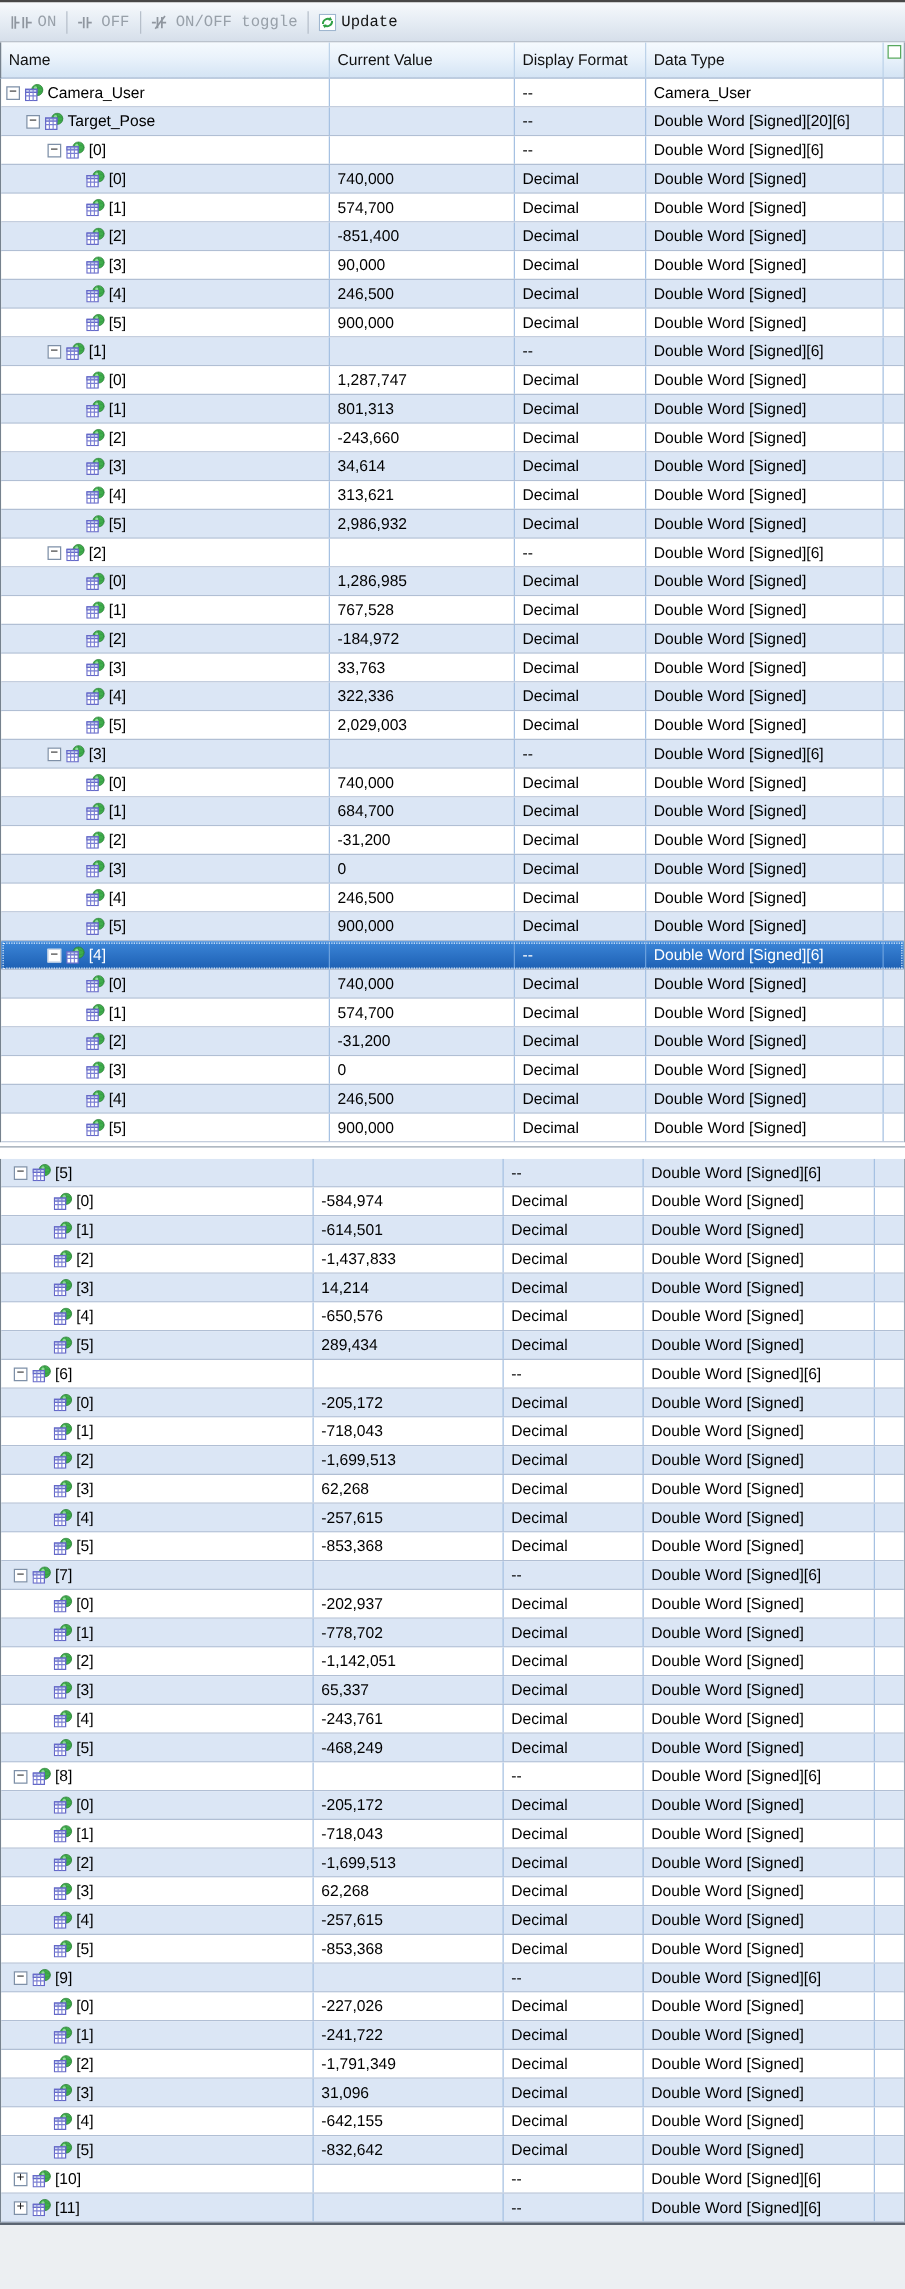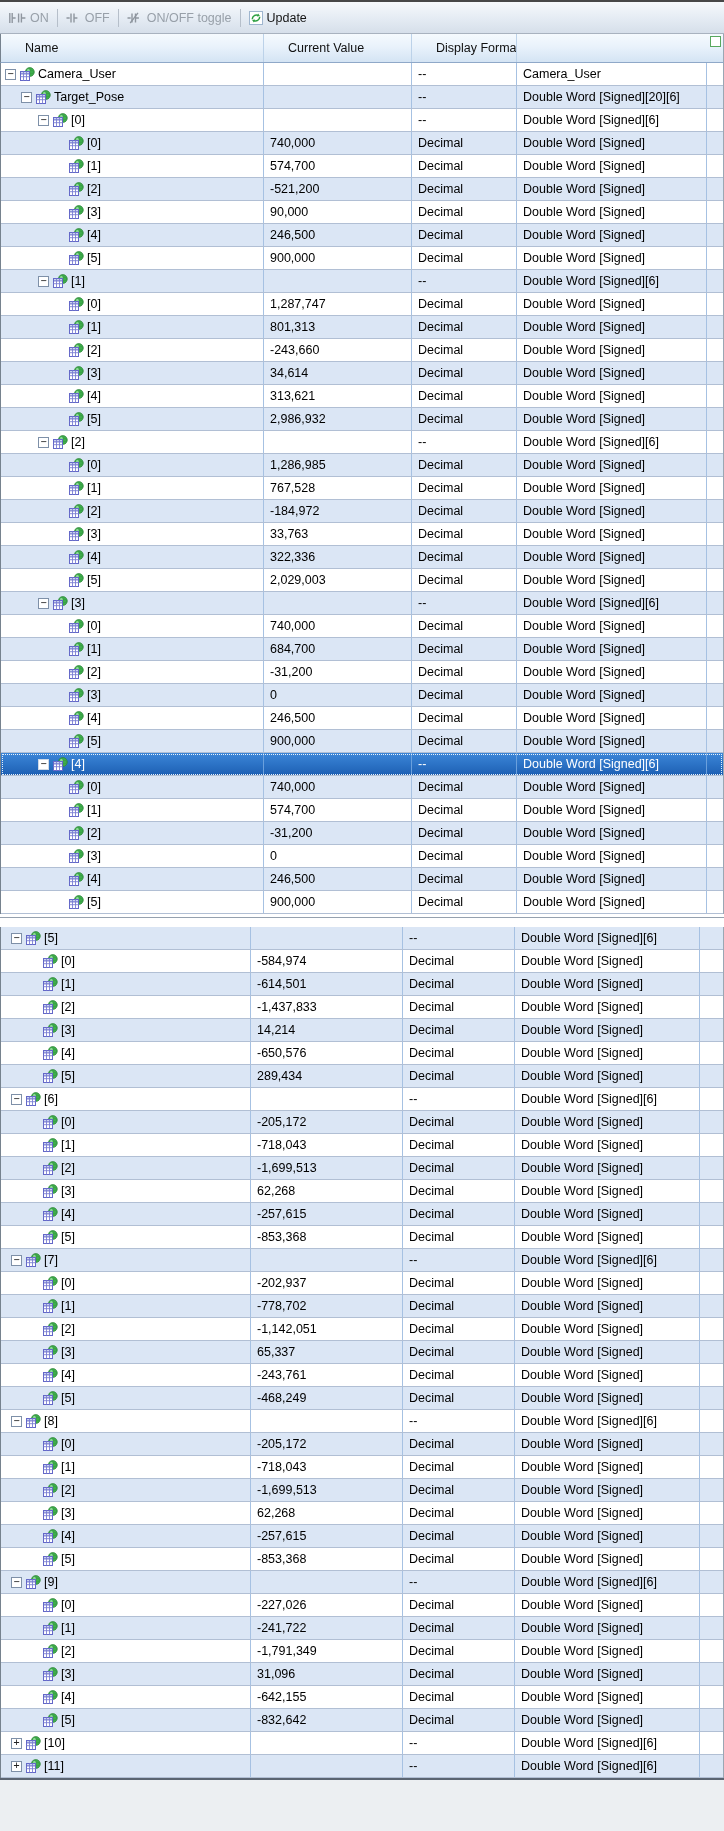--- a/index.html
+++ b/index.html
@@ -9,31 +9,31 @@
           border-top:2px solid #474747;box-sizing:border-box;background:#fff;}
 
   
   .titlebar{height:30px;flex:none;display:flex;align-items:center;padding-left:9px;
             background:#fff;font-size:13px;color:#000;}
 
   
   .toolbar{height:31px;flex:none;display:flex;align-items:center;padding:0 4px;
            background:linear-gradient(#f6f9fc,#e4ebf3 55%,#d6dfea);
            border-bottom:1px solid #a8b2bf;font-size:12.5px;}
-  .tb-item{display:flex;align-items:center;gap:4px;padding:0 5px;height:24px;color:#98a0a9;}
+  .tb-item{display:flex;align-items:center;gap:4px;padding:0 5px;height:24px;color:#98a0a9;font-family:Liberation Mono, monospace;}
   .tb-item.enabled{color:#141414;align-items:center;}
   .tb-sep{width:1px;height:18px;background:#b6bfca;margin:0 3px;flex:none;}
   .tbicon{display:block;flex:none;}
 
   
   .header{height:29px;flex:none;display:flex;
           background:linear-gradient(#f5fafe,#e9f2fb 45%,#d4e4f4);
           border-bottom:1px solid #8fa8c8;border-left:1px solid #76828e;border-right:1px solid #9aa7b4;
           box-sizing:border-box;font-size:12.5px;color:#111;}
-  .hcell{box-sizing:border-box;display:flex;align-items:center;padding-left:24px;
+  .hcell{box-sizing:border-box;display:flex;align-items:center;padding-left:6px;
          border-right:1px solid #bcd2e9;overflow:hidden;white-space:nowrap;}
   .h-name{width:263px;}.h-val{width:148px;}.h-fmt{width:105px;}.h-typ{width:190px;}
   .h-gut{flex:1;border-right:none;position:relative;}
   .header-indicator{position:absolute;top:2px;right:2px;width:11px;height:11px;
          background:#fff;border:1px solid #58a85e;box-sizing:border-box;}
 
   
   .pane{flex:none;border-left:1px solid #76828e;border-right:1px solid #9aa7b4;box-sizing:border-box;}
   .row{display:flex;height:23px;box-sizing:border-box;border-bottom:1px solid #b1bfd4;background:#fff;}
   .row.alt{background:#dbe6f5;}
@@ -104,20 +104,21 @@
         <path d="M4.9 11.6L3.1 8.9l3.1-0.3z" fill="#2fa043"></path>
       </svg>
       <span>Update</span>
     </div>
   </div>
 
   <div class="header">
     <div class="hcell h-name">Name</div>
     <div class="hcell h-val">Current Value</div>
     <div class="hcell h-fmt">Display Format</div>
+    <div class="hcell h-typ">Data Type</div>
     <div class="hcell h-gut">
       <span class="header-indicator"></span>
     </div>
   </div>
 
   <div class="pane pane-top">
       <div class="row">
     <div class="cell c-name">
       <span class="sp" style="width: 4px;"></span>
       <span class="exp">−</span>
@@ -237,21 +238,21 @@
     <ellipse cx="9.8" cy="5" rx="4.5" ry="1.8" fill="none" stroke="#2c7f37" stroke-width="0.5" opacity="0.55"></ellipse>
     <path d="M9.8 0.5 v9" fill="none" stroke="#2c7f37" stroke-width="0.5" opacity="0.55"></path>
     <circle cx="8.4" cy="3.2" r="1.3" fill="#9fe0a8" opacity="0.85"></circle>
     <rect x="0.5" y="4.5" width="9" height="9" fill="#ffffff" stroke="#6468c8"></rect>
     <rect x="0.5" y="4.5" width="9" height="2.4" fill="#c9d2f0" stroke="#6468c8"></rect>
     <path d="M0.5 9.7h9 M3.5 4.5v9 M6.5 4.5v9" fill="none" stroke="#7b7fd4" stroke-width="0.9"></path>
   </svg>
           </span>
       <span class="vlabel">[2]</span>
     </div>
-    <div class="cell c-val">-521,200</div>
+    <div class="cell c-val">-851,400</div>
     <div class="cell c-fmt">Decimal</div>
     <div class="cell c-typ">Double Word [Signed]</div>
     <div class="cell c-gut"></div>
   </div>
       <div class="row">
     <div class="cell c-name">
       <span class="sp" style="width: 53px;"></span>
       <span class="exp ph"></span>
       <span class="vicon">
             <svg width="15" height="14" viewBox="0 0 15 14" xmlns="http://www.w3.org/2000/svg">

